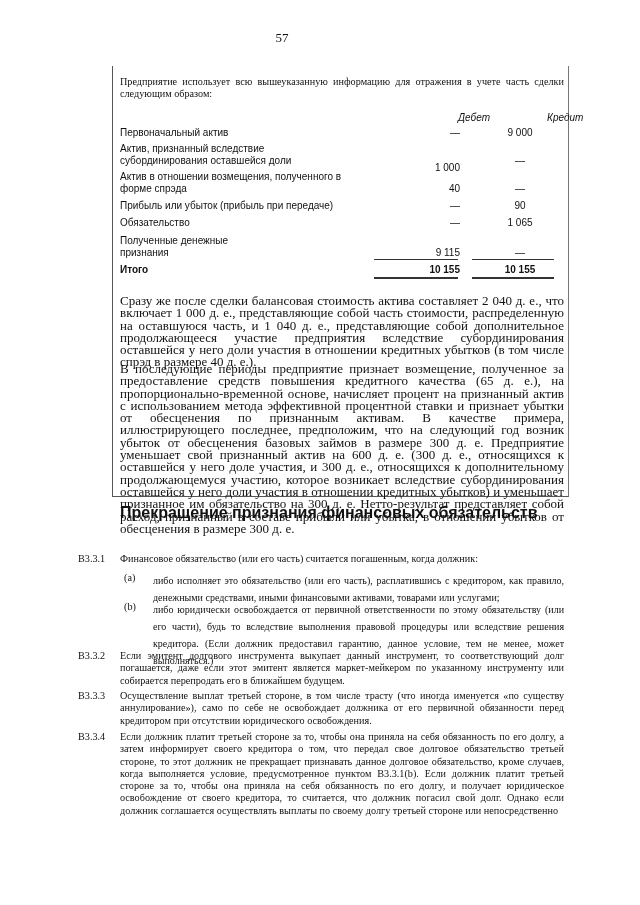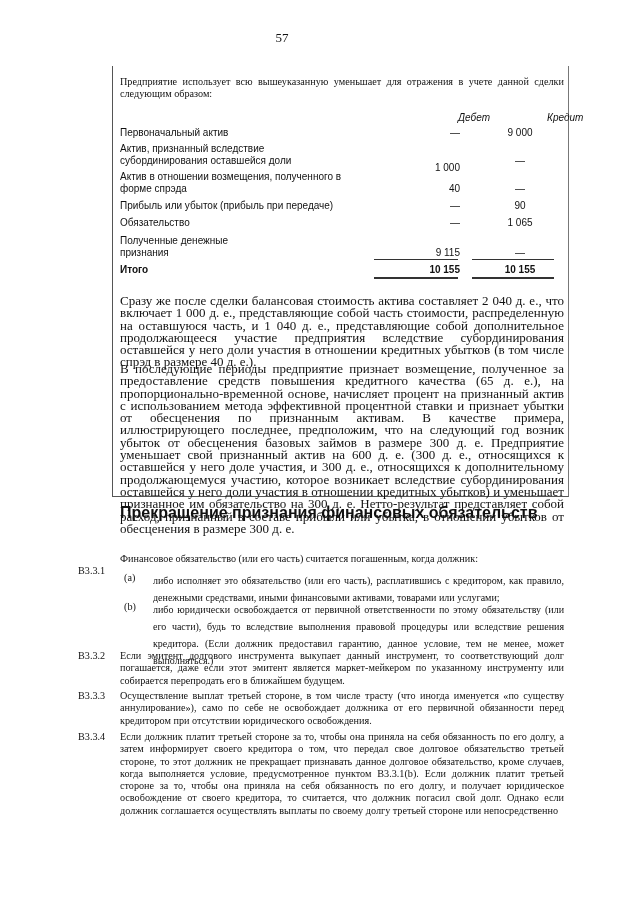--- a/index.html
+++ b/index.html
@@ -30,21 +30,21 @@
   .sub-num { position: absolute; left: 124px; font-size: 10.2px; }
   .sub-text { position: absolute; left: 153px; width: 411px; font-size: 10px; line-height: 17px; text-align: justify; }
 </style>
 </head>
 <body>
 
 <div class="page-number serif">57</div>
 
 <div class="box"></div>
 
-<div class="intro serif">Предприятие использует всю вышеуказанную уменьшает для отражения в учете данной сделки следующим образом:</div>
+<div class="intro serif">Предприятие использует всю вышеуказанную информацию для отражения в учете часть сделки следующим образом:</div>
 
 <div class="tbl-head sans" style="left:426px;">Дебет</div>
 <div class="tbl-head sans" style="left:515px;">Кредит</div>
 
 <div class="row sans" style="top:127px;">
   <span class="lbl">Первоначальный актив</span>
   <span class="deb">—</span>
   <span class="cred">9 000</span>
 </div>
 <div class="row sans" style="top:143px;">
@@ -84,21 +84,21 @@
 <div class="uline" style="left:374px; top:277px; width:84px; height:2px;"></div>
 <div class="uline" style="left:472px; top:277px; width:82px; height:2px;"></div>
 
 <div class="para serif" style="top:295px;">Сразу же после сделки балансовая стоимость актива составляет 2 040 д. е., что включает 1 000 д. е., представляющие собой часть стоимости, распределенную на оставшуюся часть, и 1 040 д. е., представляющие собой дополнительное продолжающееся участие предприятия вследствие субординирования оставшейся у него доли участия в отношении кредитных убытков (в том числе спрэд в размере 40 д. е.).</div>
 <div class="para serif" style="top:363px;">В последующие периоды предприятие признает возмещение, полученное за предоставление средств повышения кредитного качества (65 д. е.), на пропорционально-временной основе, начисляет процент на признанный актив с использованием метода эффективной процентной ставки и признает убытки от обесценения по признанным активам. В качестве примера, иллюстрирующего последнее, предположим, что на следующий год возник убыток от обесценения базовых займов в размере 300 д. е. Предприятие уменьшает свой признанный актив на 600 д. е. (300 д. е., относящихся к оставшейся у него доле участия, и 300 д. е., относящихся к дополнительному продолжающемуся участию, которое возникает вследствие субординирования оставшейся у него доли участия в отношении кредитных убытков) и уменьшает признанное им обязательство на 300 д. е. Нетто-результат представляет собой расход, признанный в составе прибыли или убытка, в отношении убытков от обесценения в размере 300 д. е.</div>
 
 <div class="heading sans">
   <div>Прекращение признания финансовых обязательств</div>
 </div>
 
-<div class="clause-num serif" style="top:565px;">B3.3.1</div>
+<div class="clause-num serif" style="top:553px;">B3.3.1</div>
 <div class="clause-text serif" style="top:553px;">Финансовое обязательство (или его часть) считается погашенным, когда должник:</div>
 
 <div class="sub-num serif" style="top:572px;">(a)</div>
 <div class="sub-text serif" style="top:572px;">либо исполняет это обязательство (или его часть), расплатившись с кредитором, как правило, денежными средствами, иными финансовыми активами, товарами или услугами;</div>
 
 <div class="sub-num serif" style="top:601px;">(b)</div>
 <div class="sub-text serif" style="top:601px;">либо юридически освобождается от первичной ответственности по этому обязательству (или его части), будь то вследствие выполнения правовой процедуры или вследствие решения кредитора. (Если должник предоставил гарантию, данное условие, тем не менее, может выполняться.)</div>
 
 <div class="clause-num serif" style="top:650px;">B3.3.2</div>
 <div class="clause-text serif" style="top:650px;">Если эмитент долгового инструмента выкупает данный инструмент, то соответствующий долг погашается, даже если этот эмитент является маркет-мейкером по указанному инструменту или собирается перепродать его в ближайшем будущем.</div>

